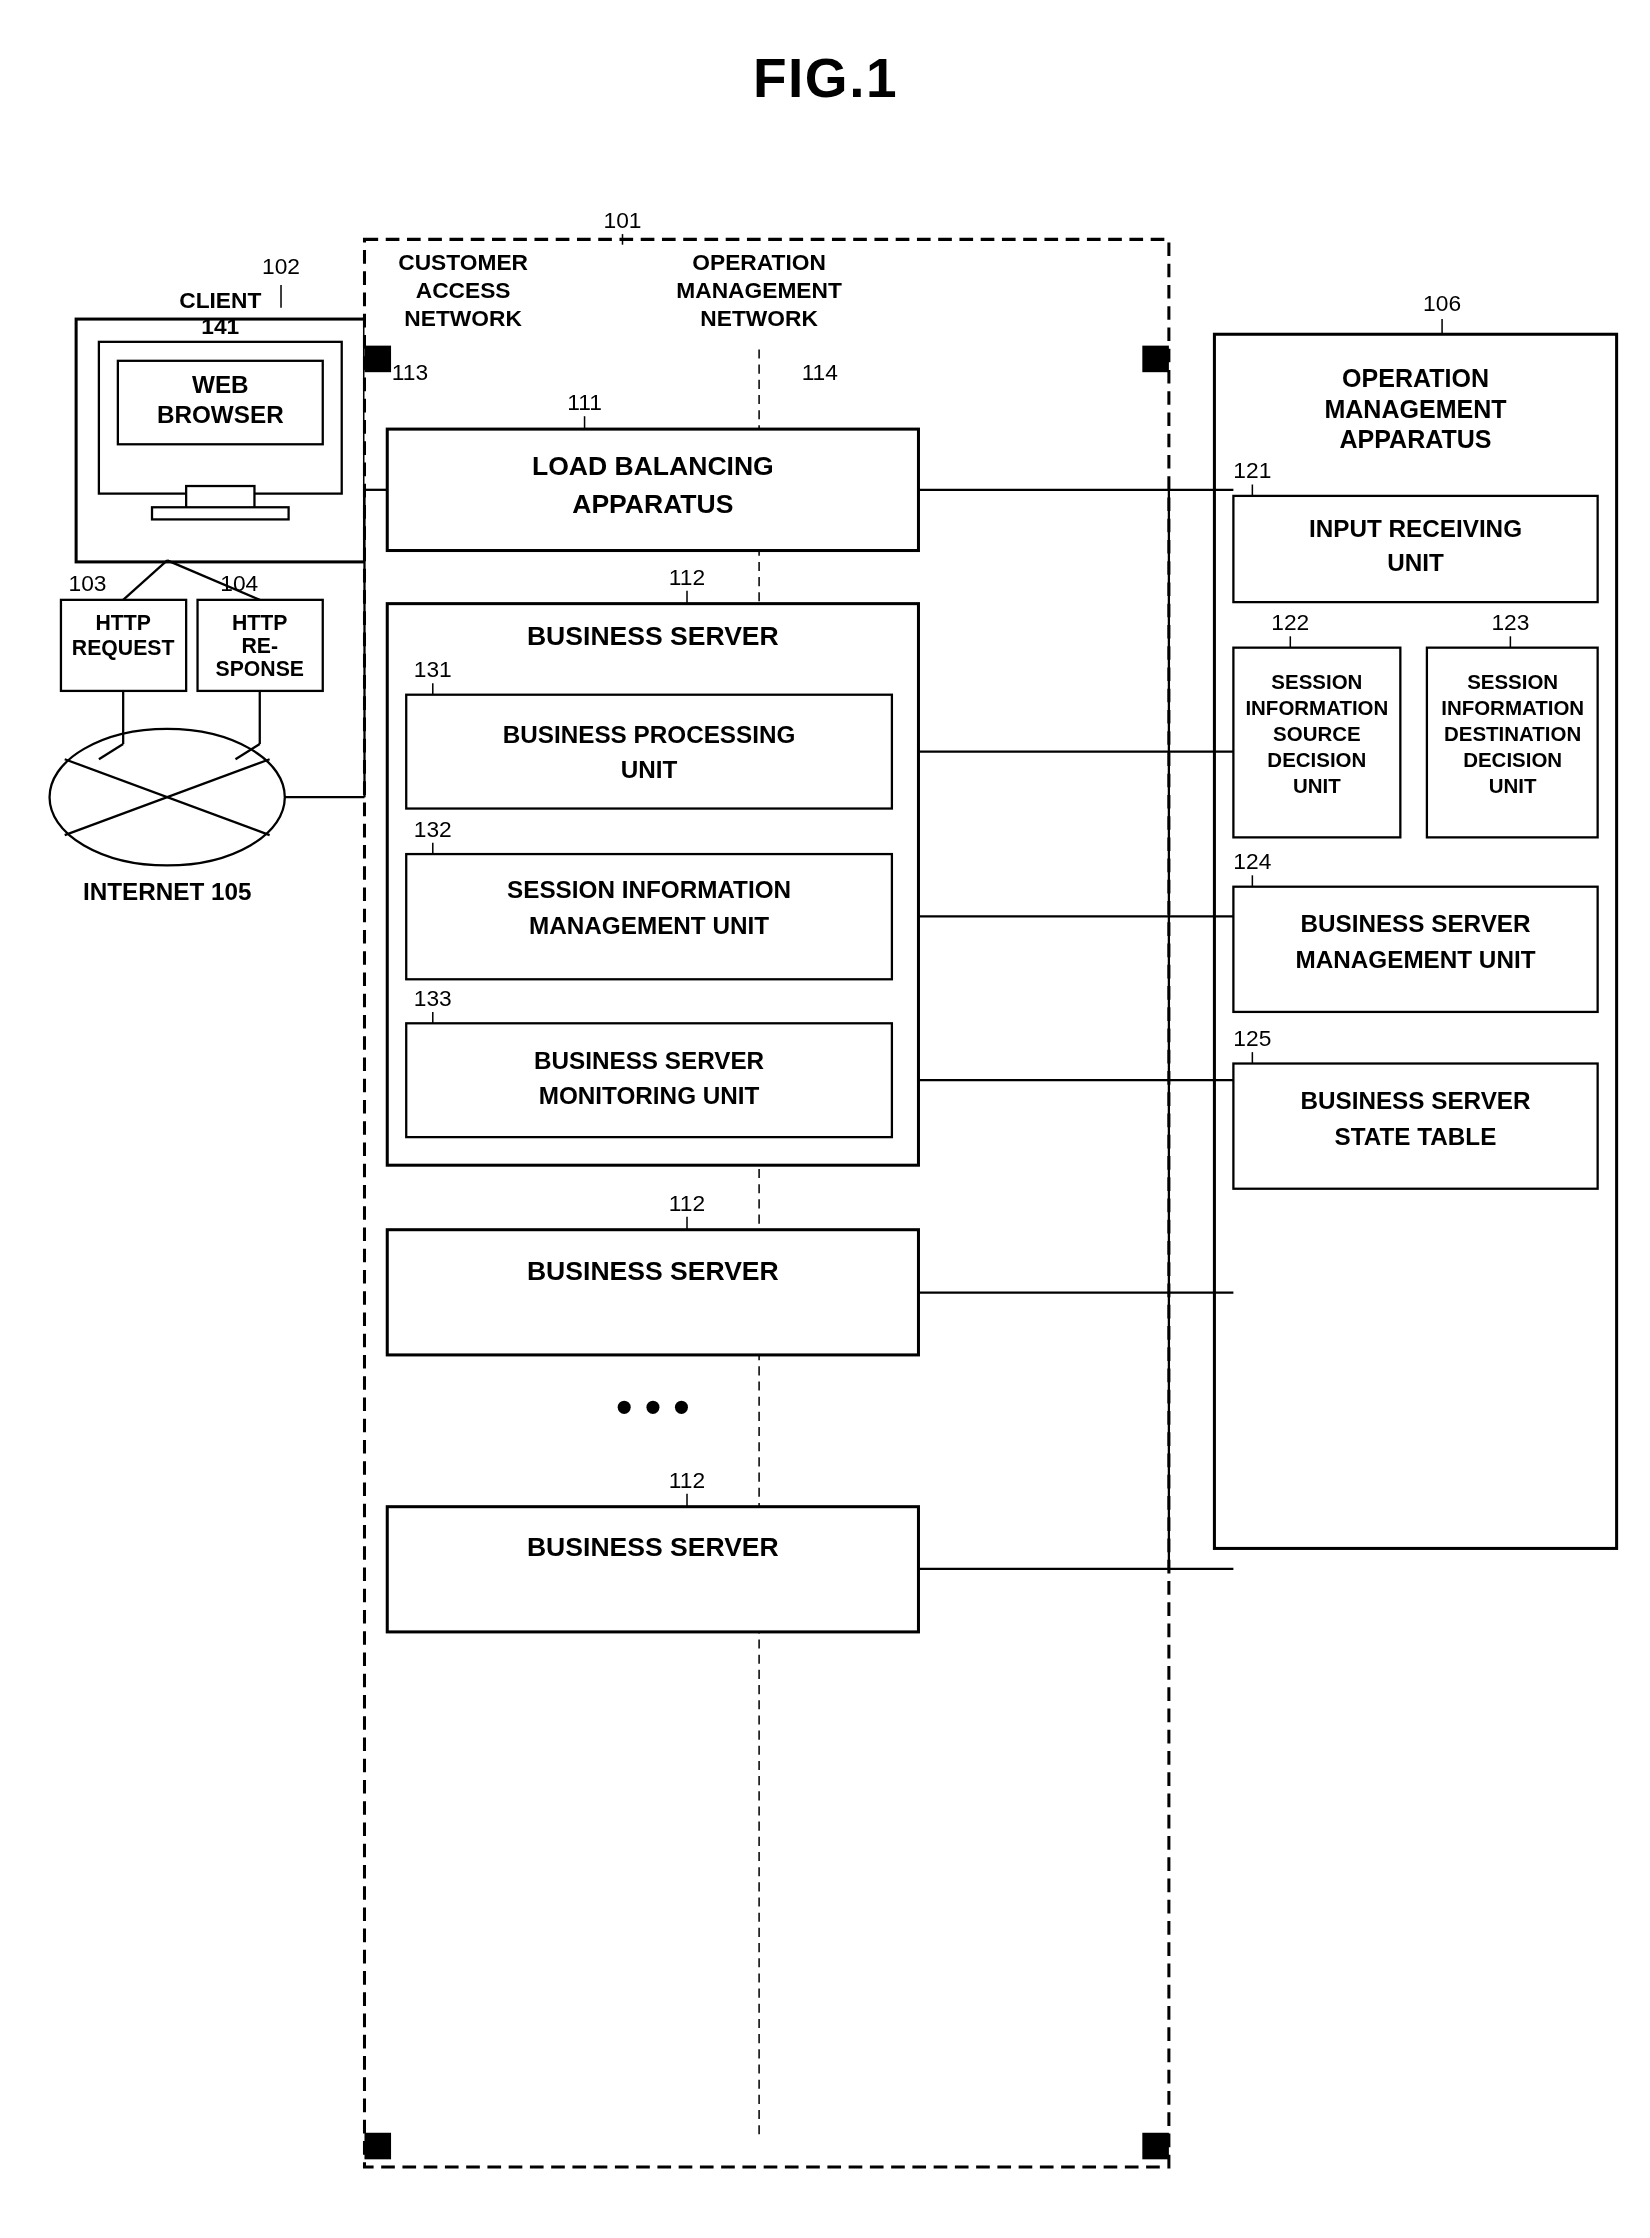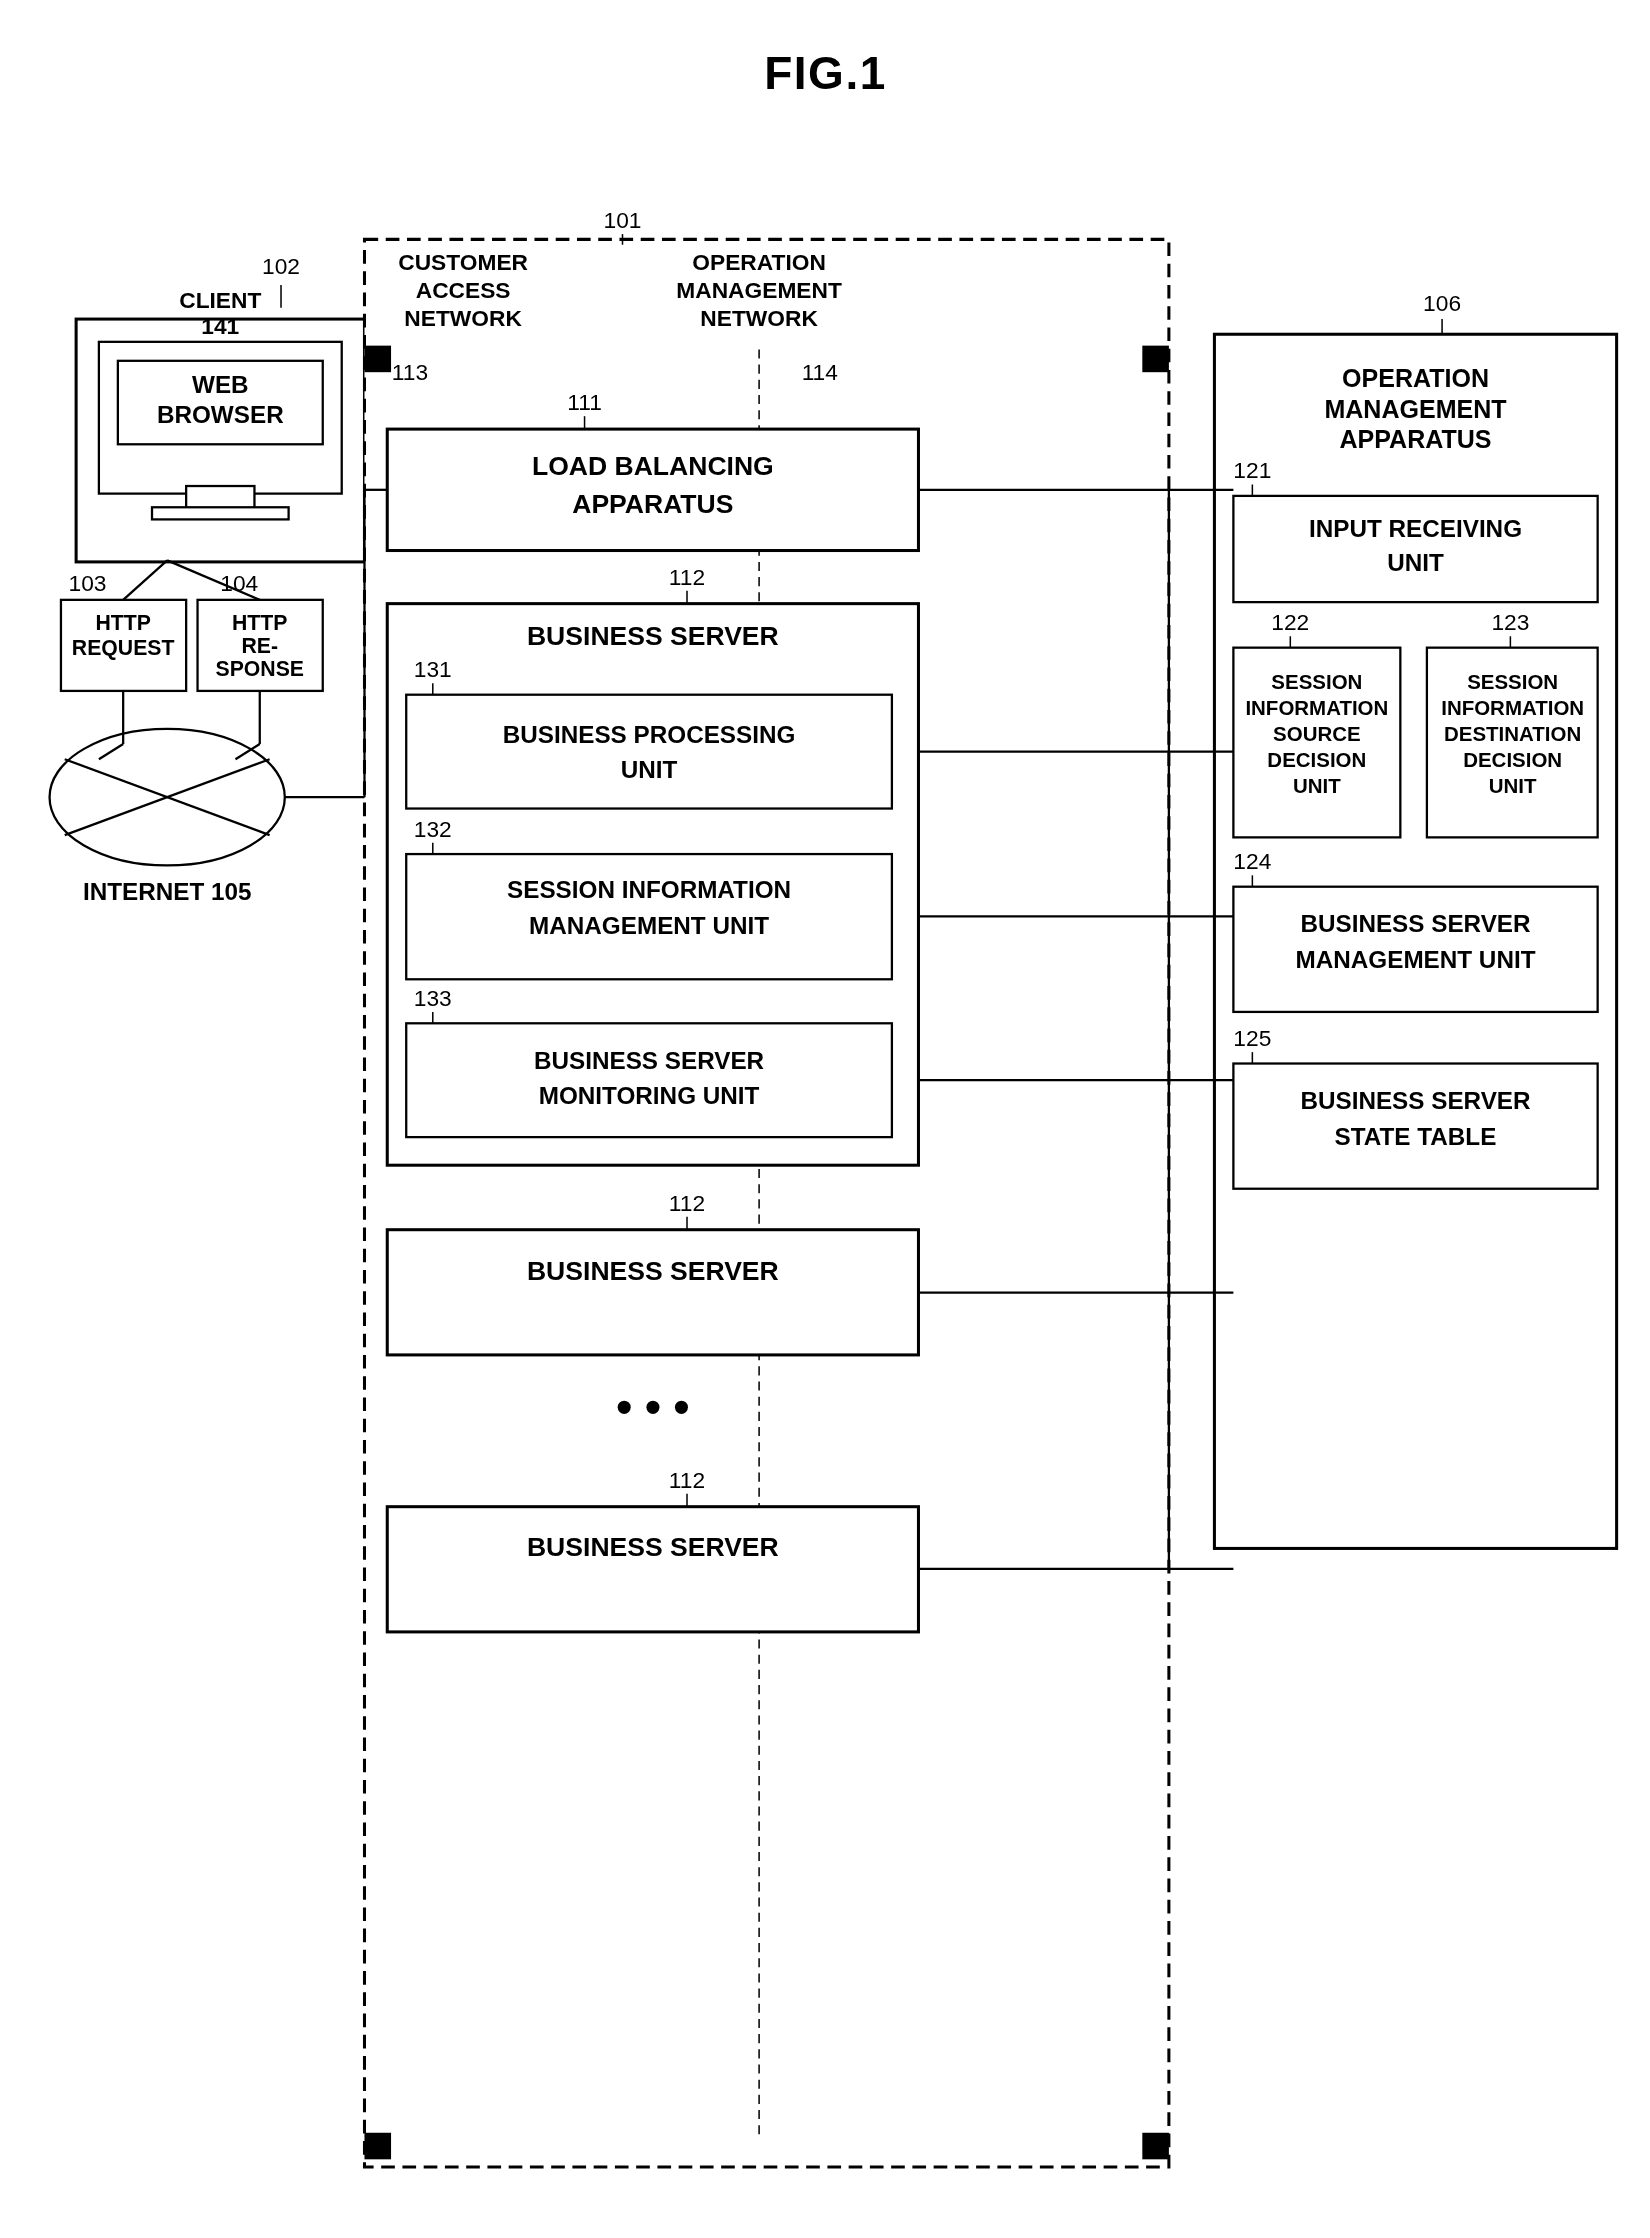--- a/index.html
+++ b/index.html
@@ -7,21 +7,21 @@
       background: #fff;
       font-family: Arial, sans-serif;
       width: 1651px;
       height: 2239px;
       position: relative;
       overflow: hidden;
     }
 
     .page-title {
       text-align: center;
-      font-size: 46px;
+      font-size: 55px;
       font-weight: bold;
       padding-top: 46px;
       letter-spacing: 1.5px;
     }
 
     
     .diagram-container {
       position: absolute;
       top: 99px;
       left: 0;

